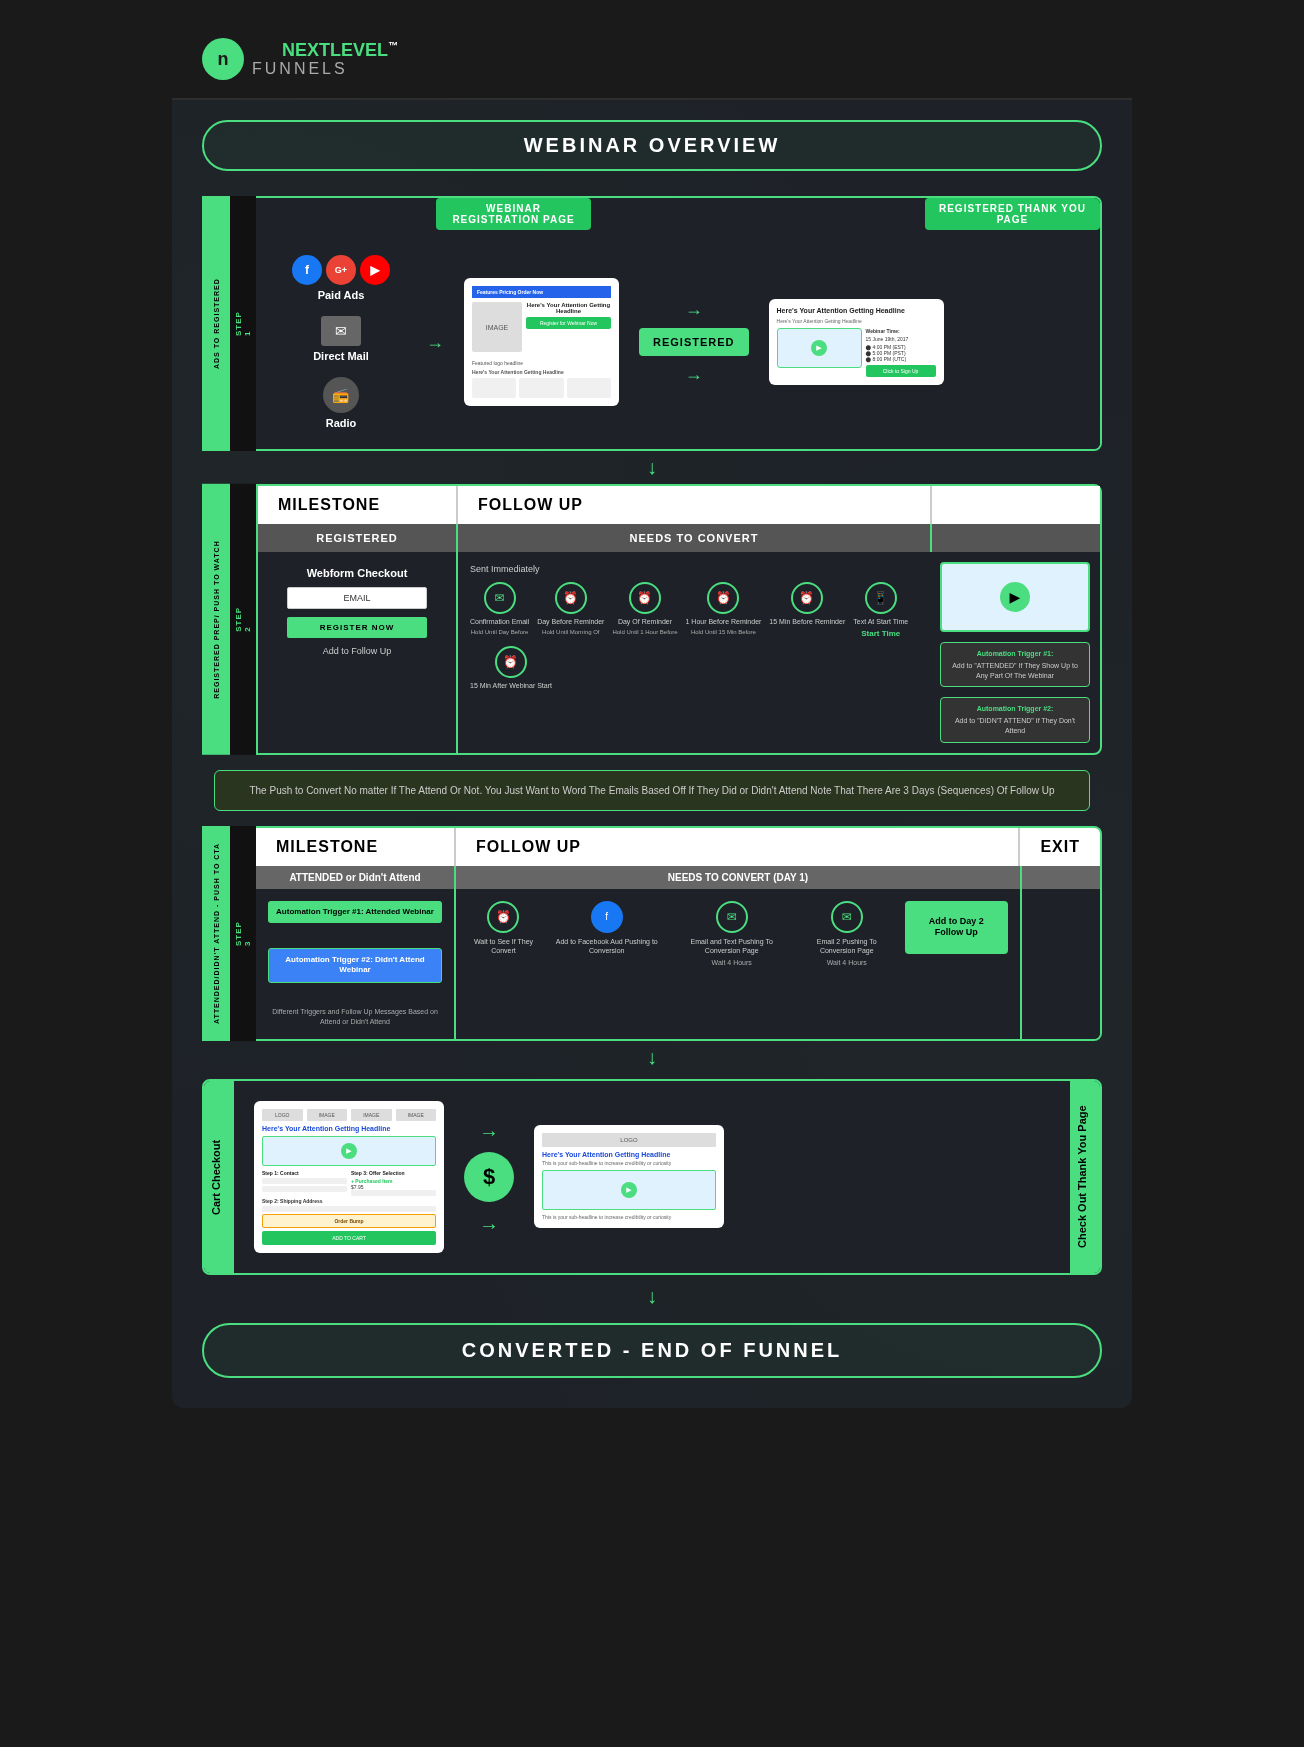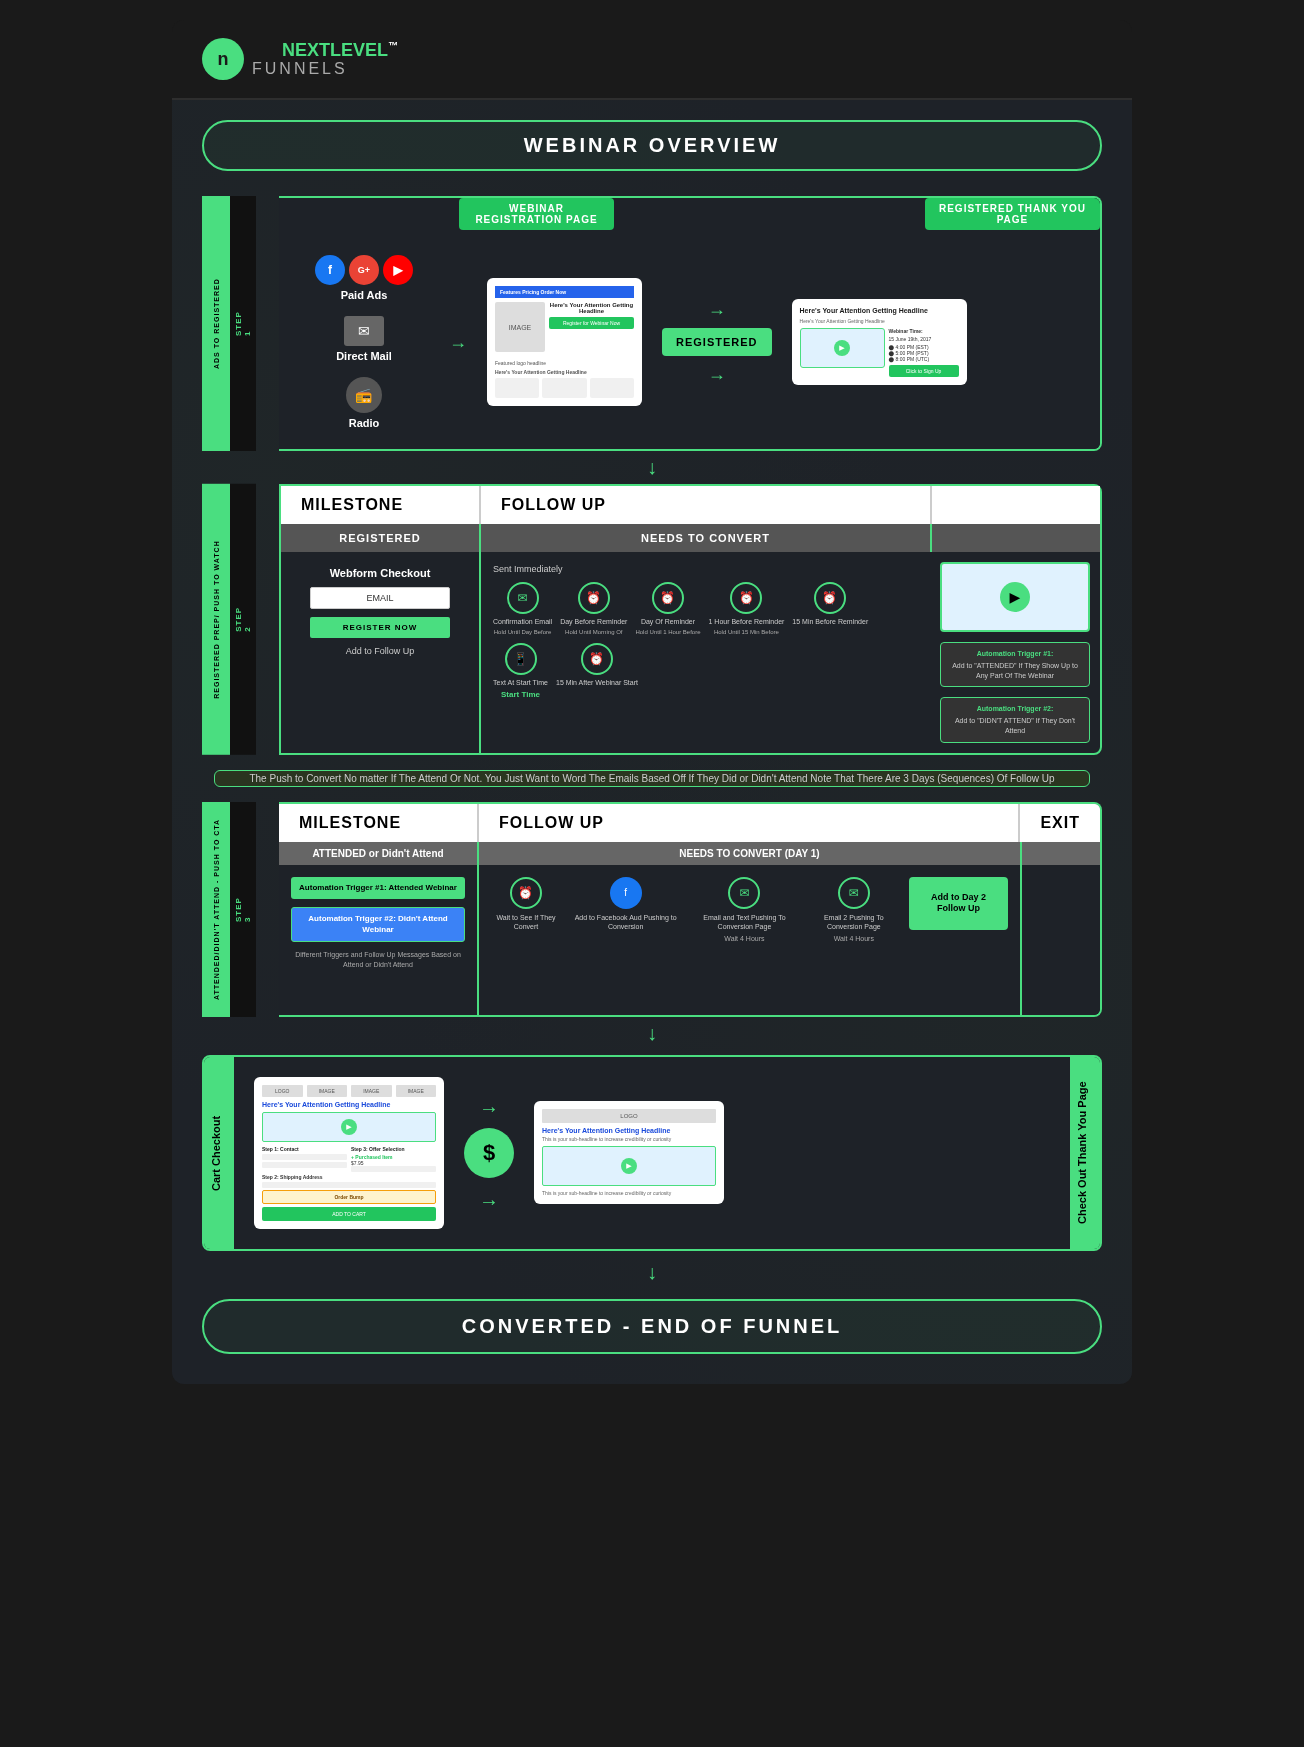--- a/index.html
+++ b/index.html
@@ -505,21 +505,21 @@
       color: #4ade80;
       font-size: 7px;
       margin-bottom: 2px;
     }
 
     
     .push-to-convert-msg {
       background: #2a3520;
       border: 1px solid #4ade80;
       border-radius: 6px;
-      padding: 0 20px;
+      padding: 12px 20px;
       margin: 15px 12px;
       font-size: 10px;
       color: #ccc;
       text-align: center;
       line-height: 1.5;
     }
     .mf3-header {
       display: flex;
       background: #fff;
     }
@@ -586,20 +586,21 @@
       min-height: 150px;
     }
     .mf3-left {
       flex: 0 0 200px;
       padding: 12px;
       border-right: 2px solid #4ade80;
       display: flex;
       flex-direction: column;
       gap: 8px;
       background: #1e2228;
+      justify-content: space-between;
     }
     .trigger-btn {
       background: #4ade80;
       color: #000;
       font-size: 8px;
       font-weight: 700;
       padding: 6px 8px;
       border-radius: 3px;
       text-align: center;
       line-height: 1.3;
@@ -854,21 +855,20 @@
       letter-spacing: 3px;
       margin-top: 15px;
       background: rgba(74,222,128,0.05);
     }
 
     
     .step-container {
       display: flex;
       align-items: stretch;
       margin-bottom: 4px;
-      gap: 23px;
     }
     .step-side-label {
       display: flex;
       align-items: stretch;
     }
     .step-num-green {
       background: #4ade80;
       color: #000;
       font-size: 9px;
       font-weight: 900;

